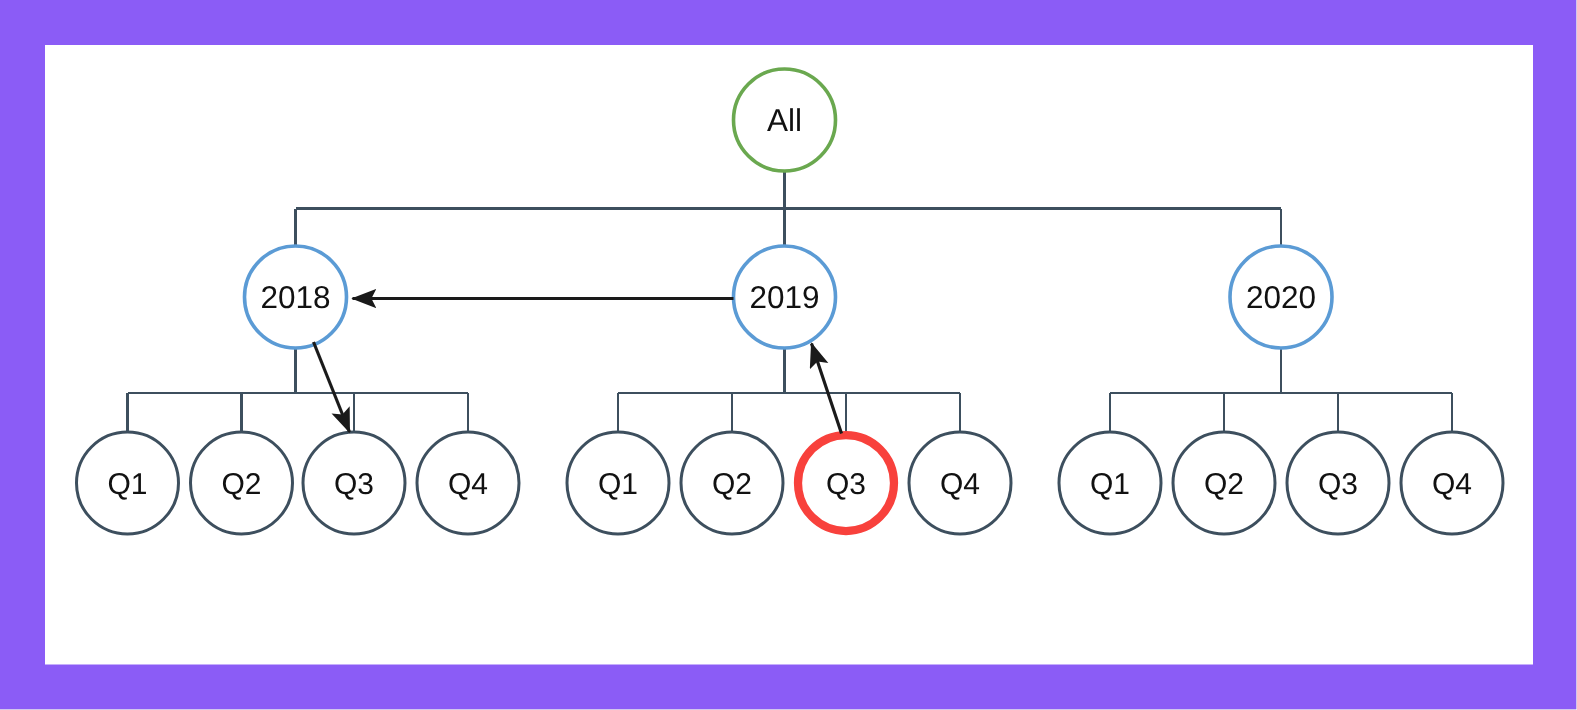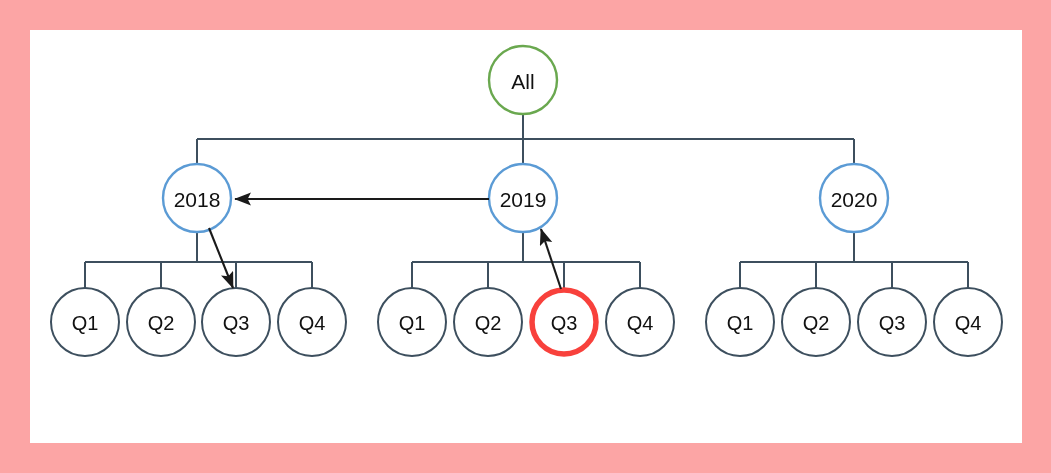--- a/index.html
+++ b/index.html
@@ -6,21 +6,21 @@
   html, body {
     margin: 0;
     padding: 0;
     background: #e3e3e3;
     font-family: "Liberation Sans", sans-serif;
   }
   #root {
     position: relative;
     width: 1051px;
     height: 473px;
-    background: #fca5a5;
+    background: #8b5cf6;
     overflow: hidden;
   }
   #canvas {
     position: absolute;
     left: 30px;
     top: 30px;
     width: 992px;
     height: 413px;
     background: #ffffff;
   }

